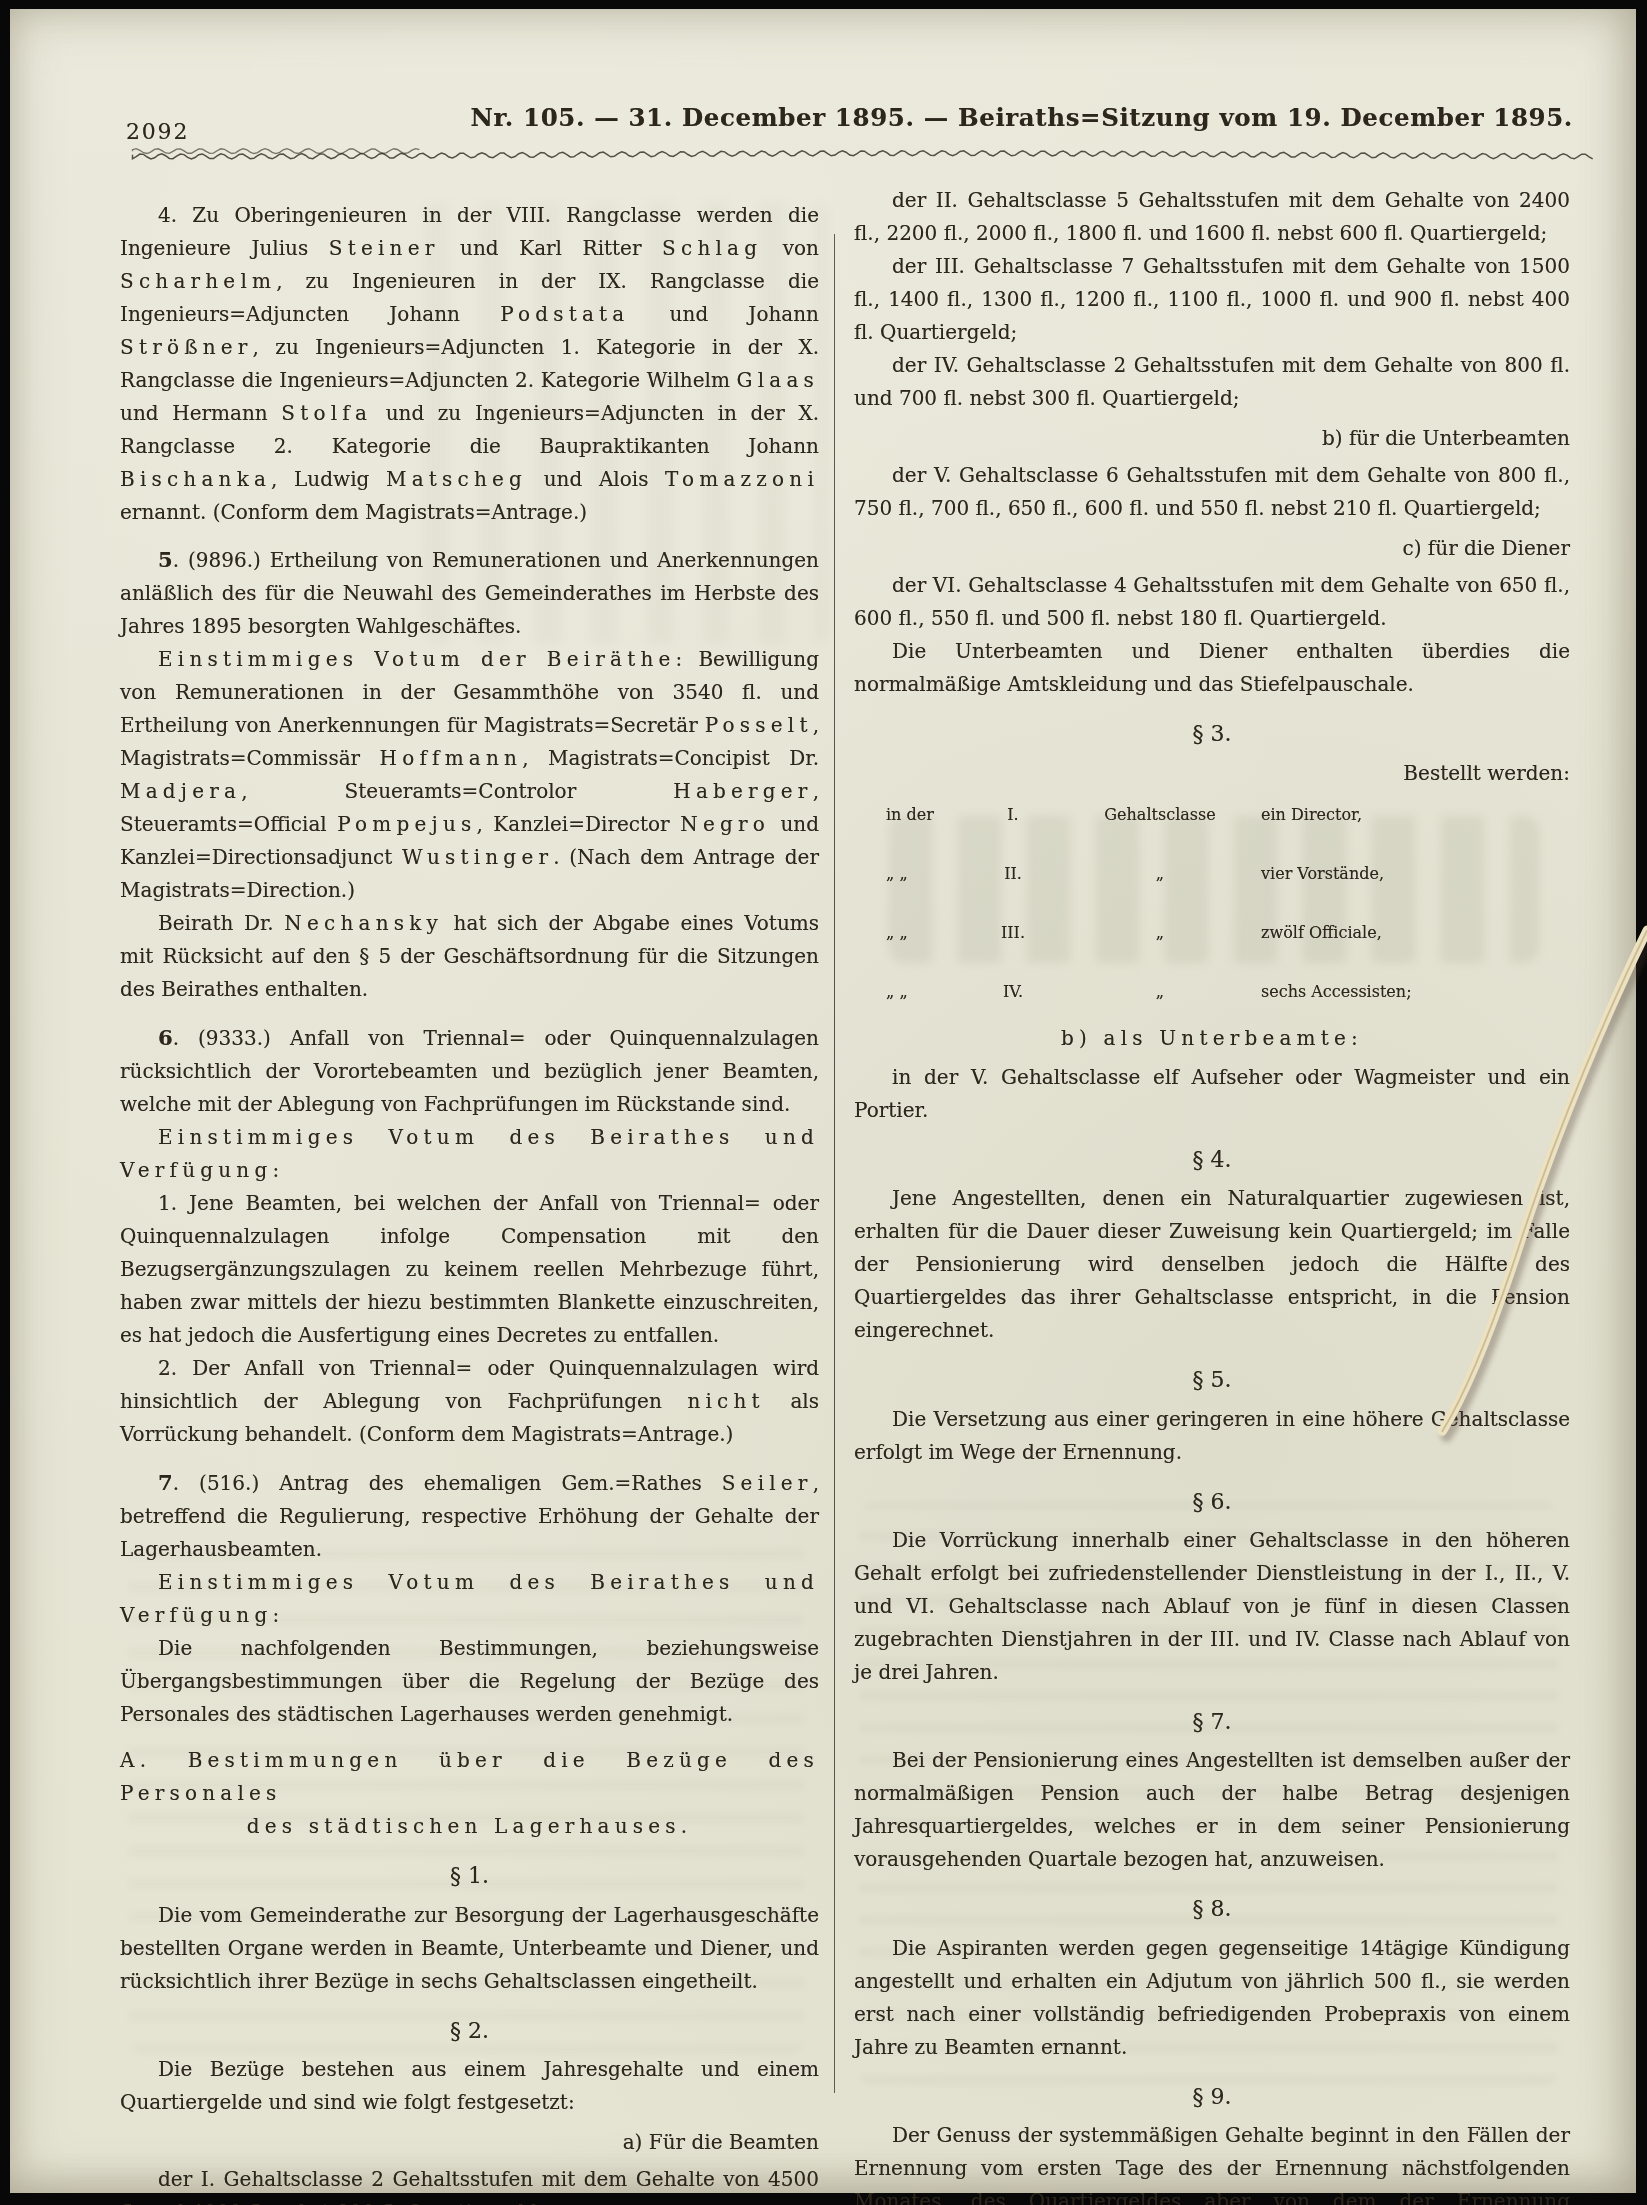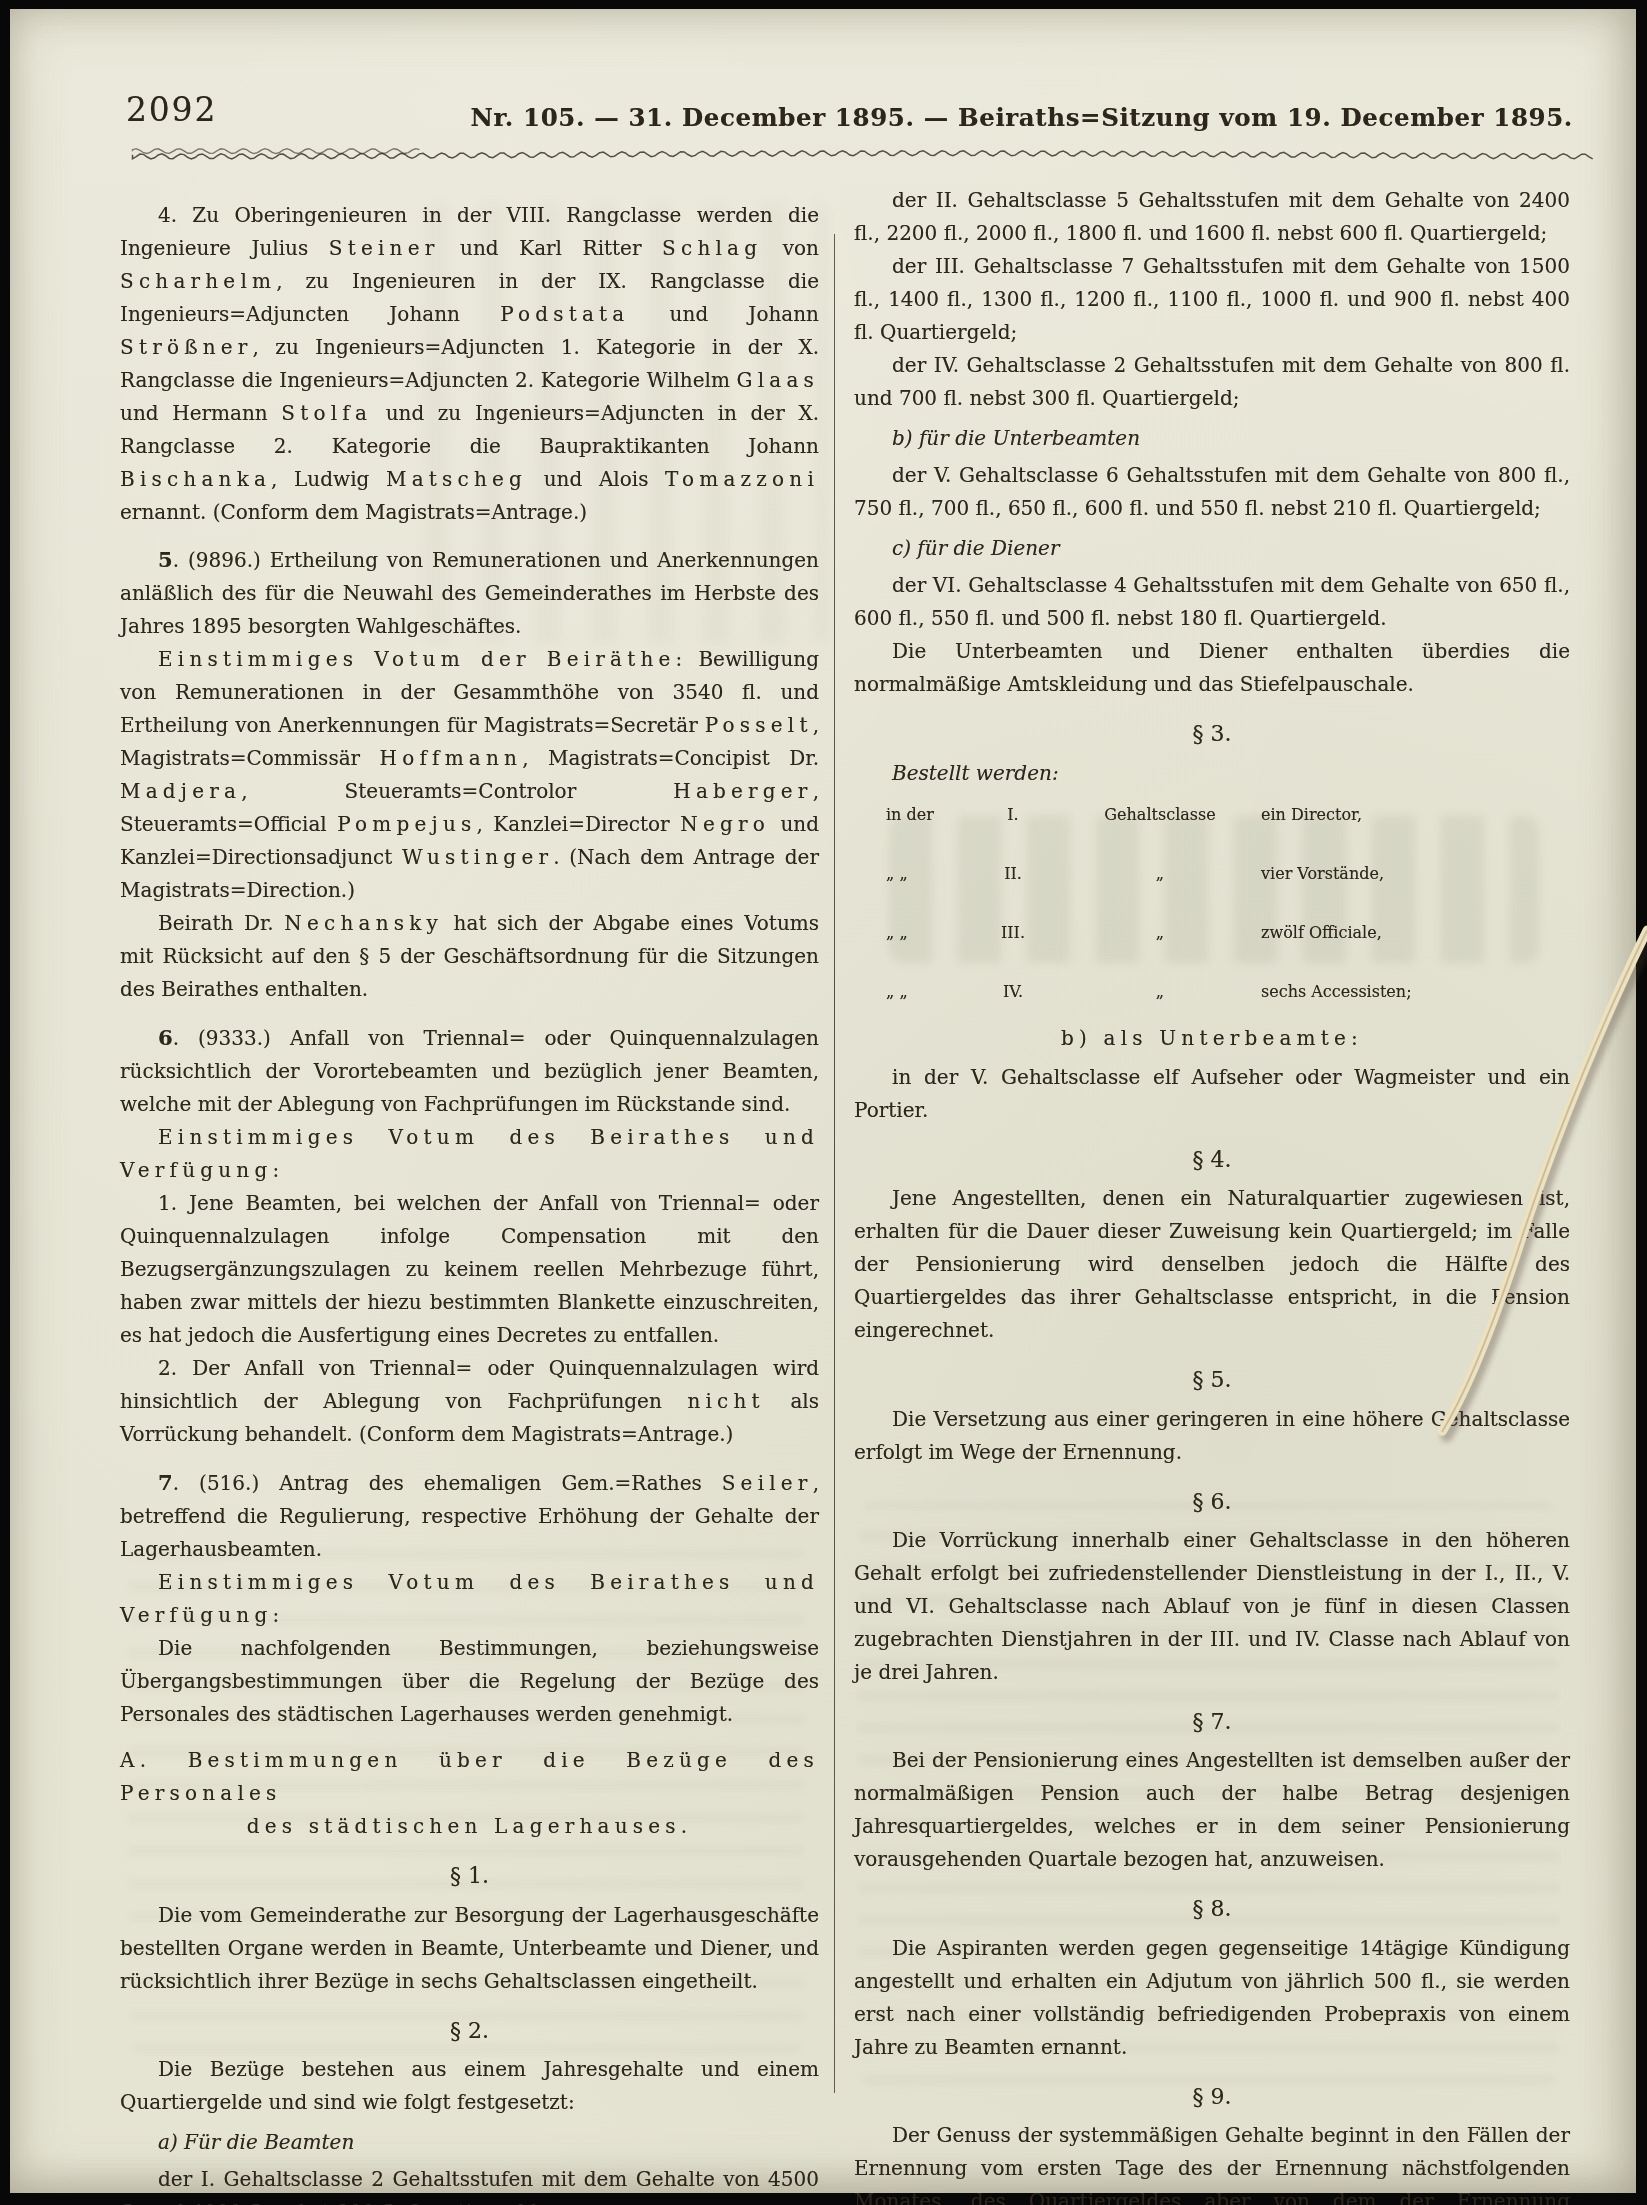--- a/index.html
+++ b/index.html
@@ -31,34 +31,34 @@
       background:repeating-linear-gradient(0deg, rgba(104,116,92,.22) 0 9.8px, transparent 9.8px 32px);
       filter:blur(3.1px);}
   .g3{left:129px;top:1533px;width:675px;height:521px;opacity:.18;
       background:repeating-linear-gradient(0deg, rgba(104,116,92,.22) 0 9.8px, transparent 9.8px 33px);
       filter:blur(3.1px);}
   .g4{left:423px;top:202px;width:405px;height:442px;opacity:.20;
       background:repeating-linear-gradient(90deg, rgba(100,112,88,.22) 0 26px, transparent 26px 56px);
       filter:blur(5.5px);}
 
   .ink{color:#2d261d;text-shadow:0 0 0.4px rgba(45,35,20,.45);}
-  .pagenum{position:absolute;left:126px;top:90px;font-size:33px;letter-spacing:1.8px;}
+  .pagenum{position:absolute;left:126px;top:119px;font-size:22px;letter-spacing:1.8px;}
   .htitle{position:absolute;left:120px;top:103px;width:1453px;text-align:right;
           font-size:24.5px;font-weight:bold;letter-spacing:0.6px;white-space:nowrap;}
   .wavy{position:absolute;left:126px;top:145px;}
   .divider{position:absolute;left:834px;top:234px;width:1.2px;height:1859px;
            background:linear-gradient(180deg,#41382c 0%,#2f2a22 50%,#41382c 100%);opacity:.8;}
 
   .col{position:absolute;top:184px;hyphens:none;}
   #col-left{left:120px;width:699px;}
   #col-right{left:854px;width:716px;}
 
   .p{font-size:20px;line-height:33px;text-align:justify;text-indent:38px;margin:0;}
   .p.item{margin-top:14.7px;}
-  .p.plabel{text-align:left;margin:7.4px 0 3.7px;font-style:italic;}
+  .p.plabel{text-align:right;margin:7.4px 0 3.7px;}
   .sect{font-size:22px;line-height:31px;text-align:center;text-indent:0;margin:17px 0 7.4px;}
   .sphead{font-size:20px;line-height:33px;letter-spacing:.26em;margin:13.5px 0 0;text-indent:0;}
   .sphead.spread{text-align:justify;text-align-last:justify;}
   .sphead.centered{text-align:center;margin-top:0;margin-bottom:6.1px;}
   .sp{letter-spacing:.26em;}
   .b{font-weight:bold;font-size:1.06em;}
 
   .s3table{display:grid;grid-template-columns:113px 92px 202px 1fr;
            row-gap:26px;font-size:16px;line-height:33px;margin:8.6px 0 13.5px;}
   .tc0{padding-left:32px;}

